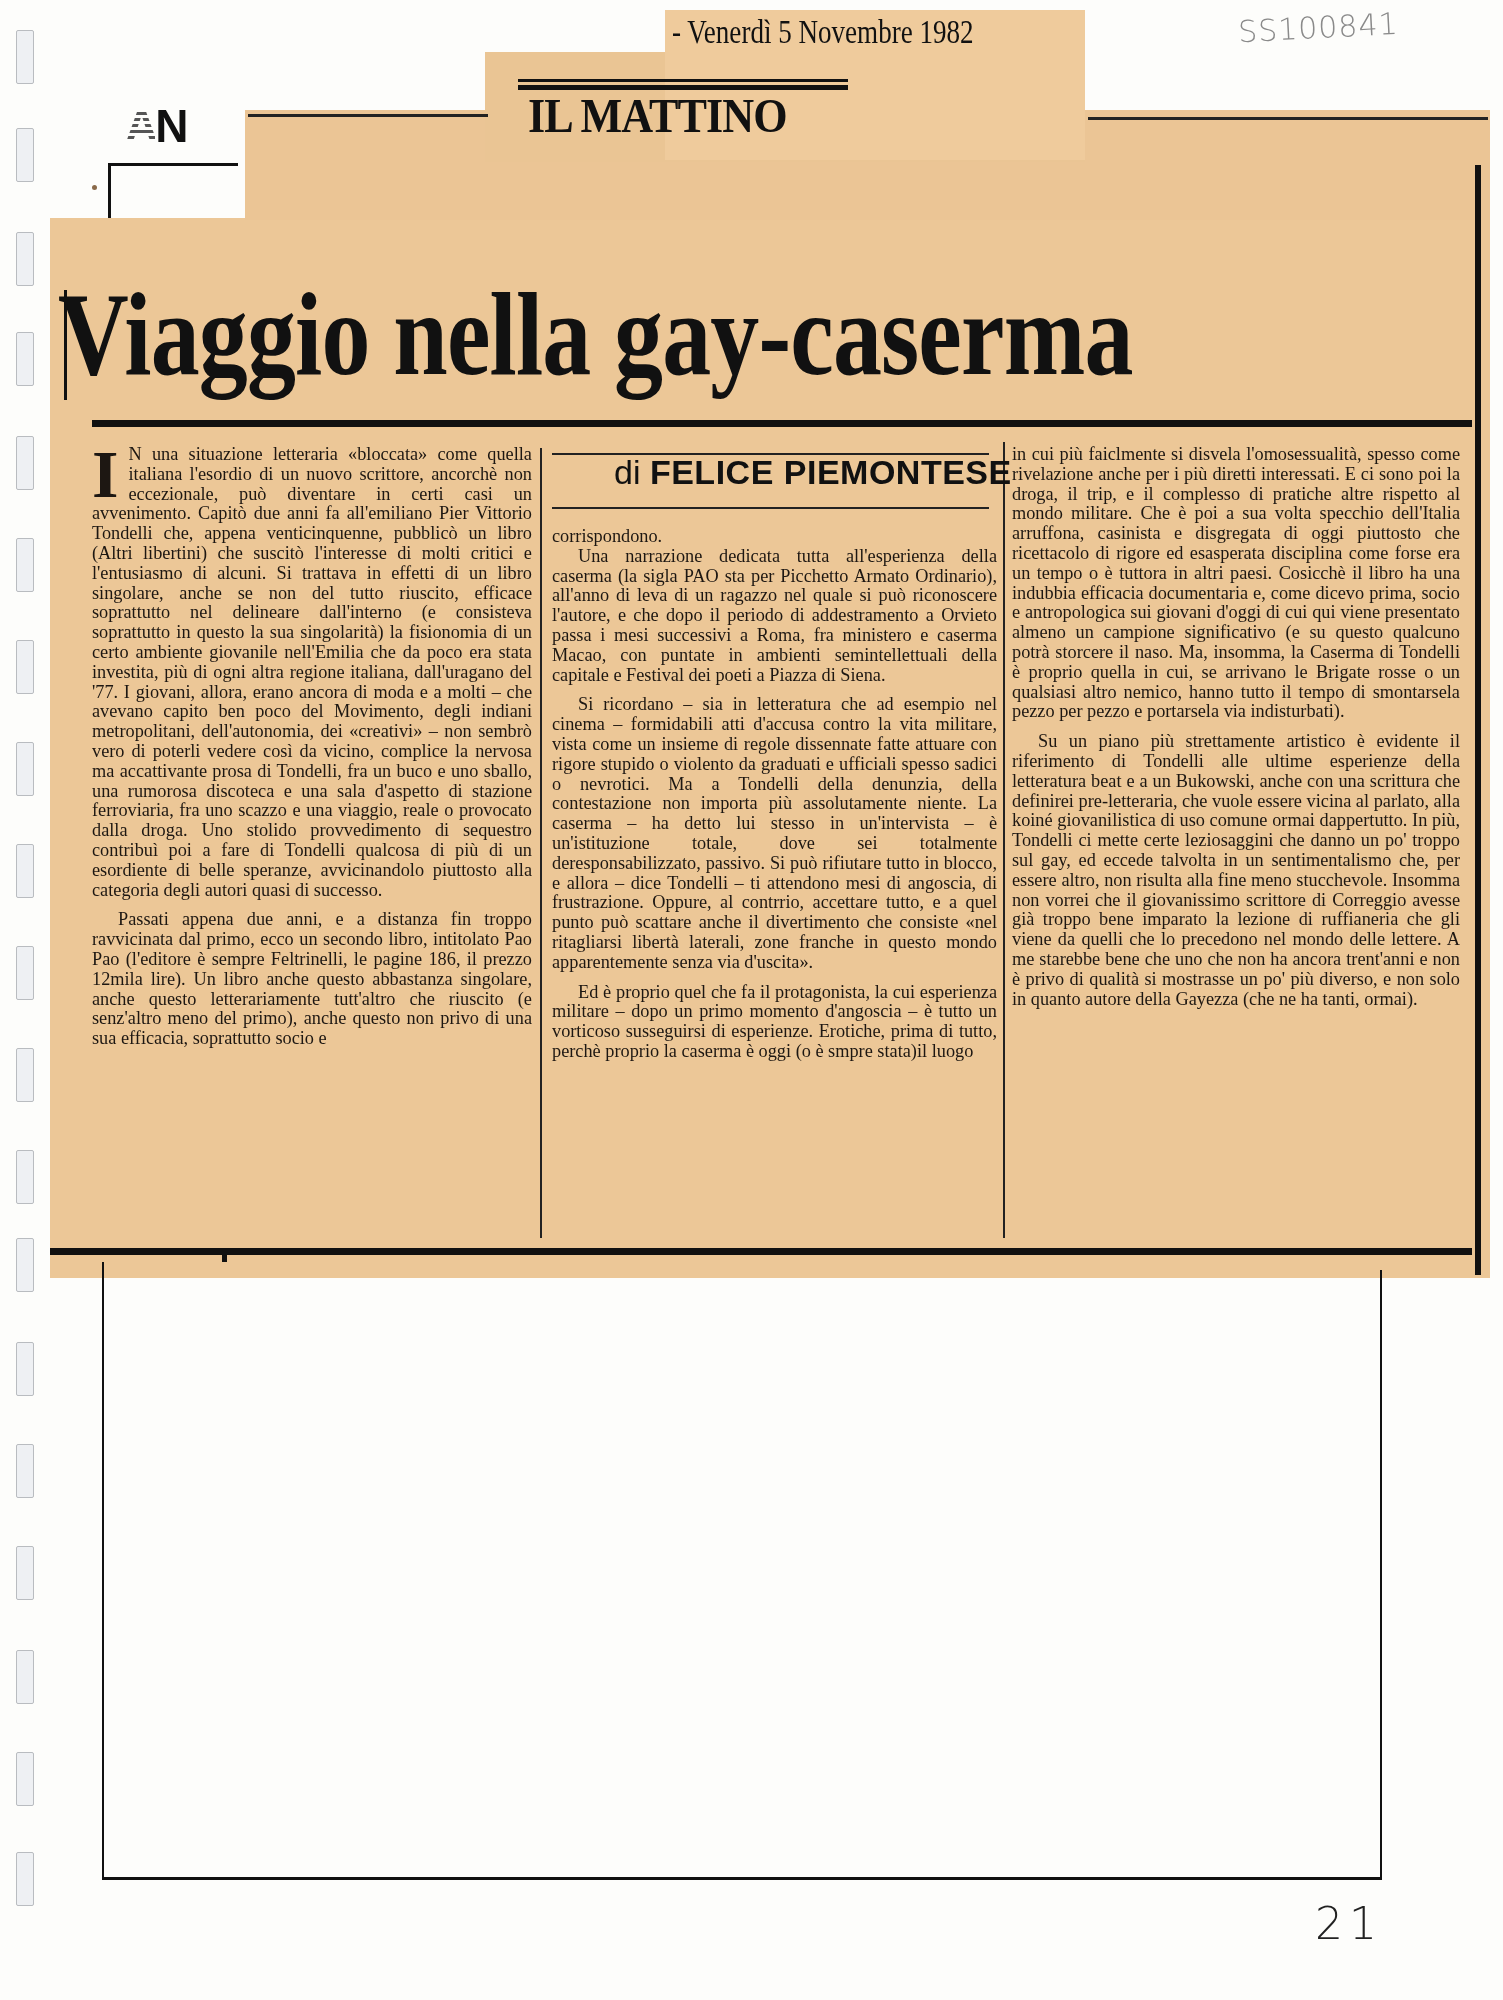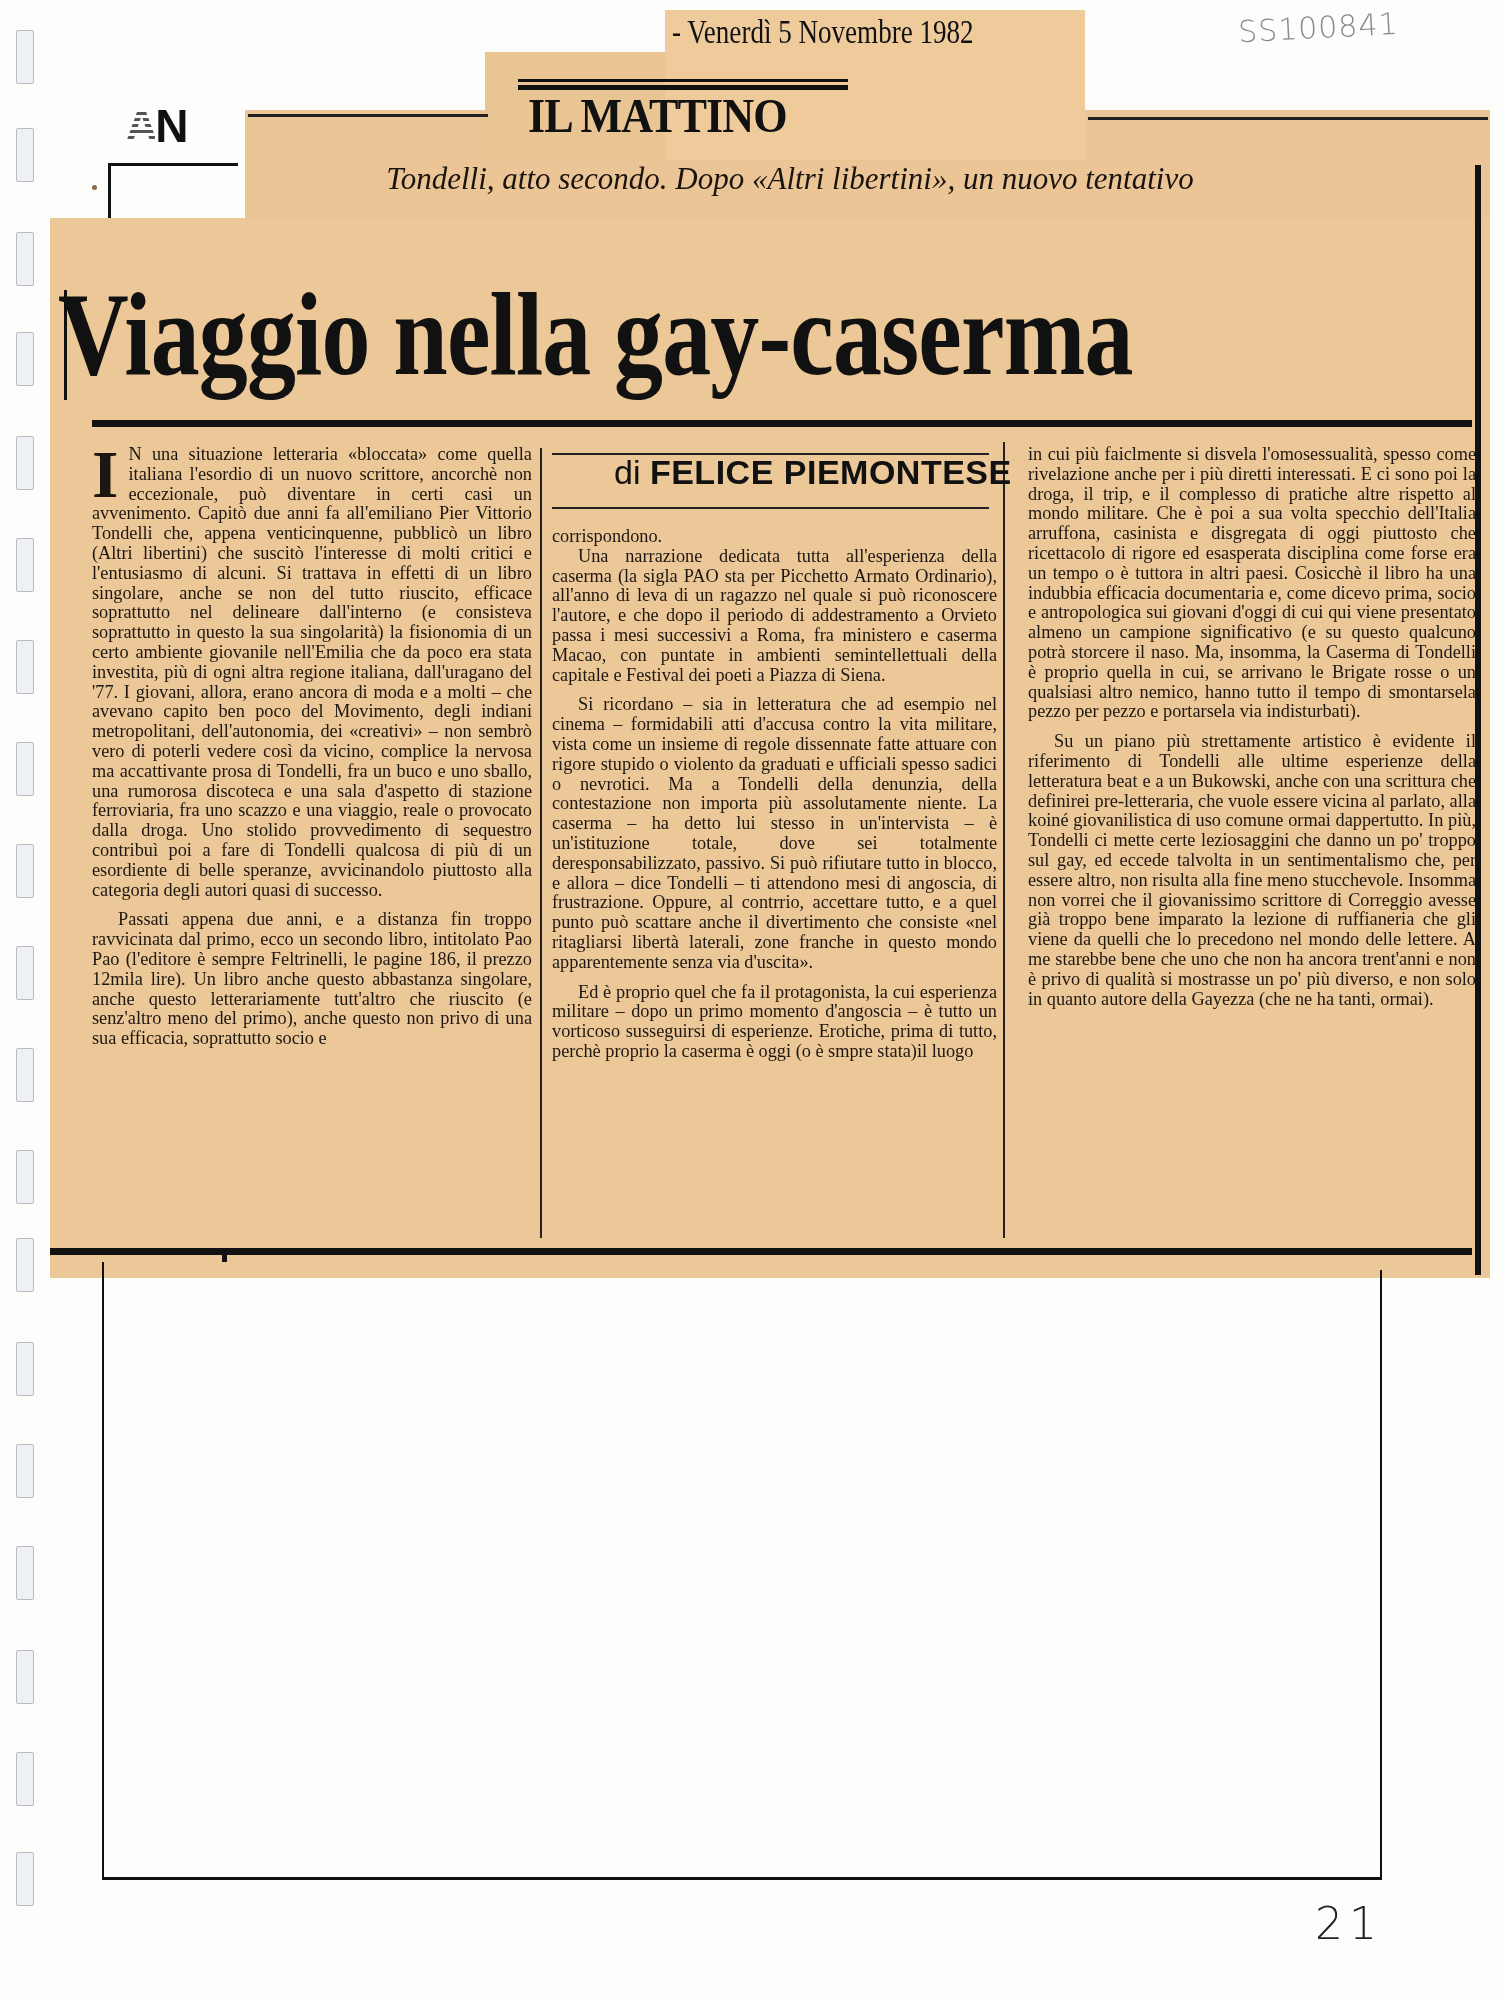--- a/index.html
+++ b/index.html
@@ -77,21 +77,21 @@
     .headline-rule { position: absolute; left: 92px; top: 420px; width: 1380px; height: 7px; background: #111; }
 
     .col-rule { position: absolute; width: 2px; background: #222; }
     .column {
       position: absolute; top: 445px;
       font-family: "Liberation Serif", serif; font-size: 18.3px; line-height: 19.8px;
       text-align: justify; color: #1d1712; hyphens: manual;
     }
     .col1 { left: 92px; width: 440px; }
     .col2 { left: 552px; width: 445px; }
-    .col3 { left: 1012px; width: 448px; margin-left: 16px; }
+    .col3 { left: 1012px; width: 448px; }
     .column p { margin: 0; text-indent: 26px; }
     .column p.noindent { text-indent: 0; }
     .column p + p { margin-top: 10px; }
     .dropcap {
       float: left; font-size: 68px; line-height: 54px; font-weight: 700;
       margin: 2px 10px 0 0; font-family: "Liberation Serif", serif;
     }
     .byline-box { position: relative; height: 80px; margin-bottom: 2px; }
     .byline-rule-top { position: absolute; left: 0; right: 8px; top: 8px; height: 2px; background: #222; }
     .byline-rule-bot { position: absolute; left: 0; right: 8px; top: 62px; height: 2px; background: #222; }
@@ -145,21 +145,20 @@
 <div class="paper paper-date"></div>
 
 <div class="date-line">- Venerdì 5 Novembre 1982</div>
 <div class="mast-rule1"></div>
 <div class="mast-rule2"></div>
 <div class="masthead">IL MATTINO</div>
 <div class="head-rule-left"></div>
 <div class="head-rule-right"></div>
 
 <div class="subhead">
-  <span>Tondelli, atto secondo. Dopo «Altri libertini», un nuovo tentativo</span>
 </div>
 
 <div class="head-vrule-left"></div>
 <div class="headline">Viaggio nella gay-caserma</div>
 <div class="right-vrule"></div>
 <div class="headline-rule"></div>
 
 <div class="col-rule" style="left:540px; top:448px; height:790px;"></div>
 <div class="col-rule" style="left:1003px; top:442px; height:796px;"></div>
 

